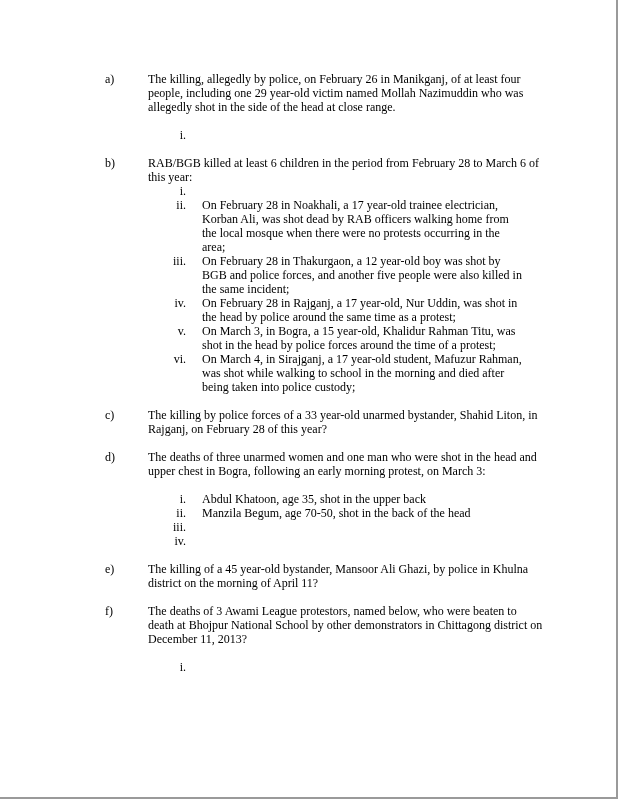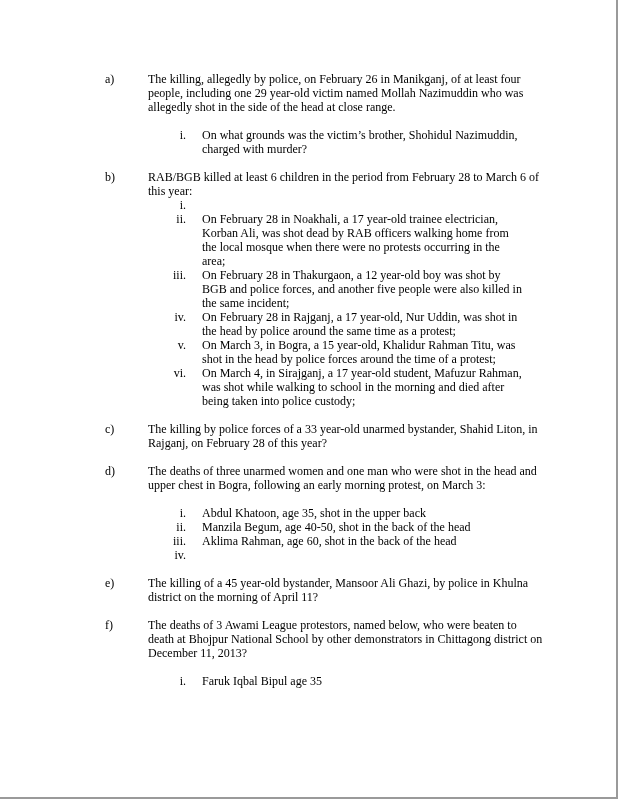--- a/index.html
+++ b/index.html
@@ -39,22 +39,20 @@
 
     <div class="item">
       <span class="item-label">a)</span>
       <div class="item-text">The killing, allegedly by police, on February 26 in Manikganj, of at least four
 people, including one 29 year-old victim named Mollah Nazimuddin who was
 allegedly shot in the side of the head at close range.</div>
     </div>
     <div class="gapped">
       <div class="subitem">
         <span class="subitem-label">i.</span>
-        <div class="subitem-text">On what grounds was the victim’s brother, Shohidul Nazimuddin,
-charged with murder?</div>
       </div>
     </div>
 
     <div class="item gapped">
       <span class="item-label">b)</span>
       <div class="item-text">RAB/BGB killed at least 6 children in the period from February 28 to March 6 of
 this year:</div>
     </div>
     <div>
       <div class="subitem">
@@ -102,25 +100,24 @@
       <div class="item-text">The deaths of three unarmed women and one man who were shot in the head and
 upper chest in Bogra, following an early morning protest, on March 3:</div>
     </div>
     <div class="gapped">
       <div class="subitem">
         <span class="subitem-label">i.</span>
         <div class="subitem-text">Abdul Khatoon, age 35, shot in the upper back</div>
       </div>
       <div class="subitem">
         <span class="subitem-label">ii.</span>
-        <div class="subitem-text">Manzila Begum, age 40-50, shot in the back of the head</div>
+        <div class="subitem-text">Manzila Begum, age 70-50, shot in the back of the head</div>
       </div>
       <div class="subitem">
         <span class="subitem-label">iii.</span>
-        <div class="subitem-text">Aklima Rahman, age 60, shot in the back of the head</div>
       </div>
       <div class="subitem">
         <span class="subitem-label">iv.</span>
       </div>
     </div>
 
     <div class="item gapped">
       <span class="item-label">e)</span>
       <div class="item-text">The killing of a 45 year-old bystander, Mansoor Ali Ghazi, by police in Khulna
 district on the morning of April 11?</div>
@@ -128,18 +125,17 @@
 
     <div class="item gapped">
       <span class="item-label">f)</span>
       <div class="item-text">The deaths of 3 Awami League protestors, named below, who were beaten to
 death at Bhojpur National School by other demonstrators in Chittagong district on
 December 11, 2013?</div>
     </div>
     <div class="gapped">
       <div class="subitem">
         <span class="subitem-label">i.</span>
-        <div class="subitem-text">Faruk Iqbal Bipul age 35</div>
       </div>
     </div>
 
   </div>
 </div>
 
 </body></html>

